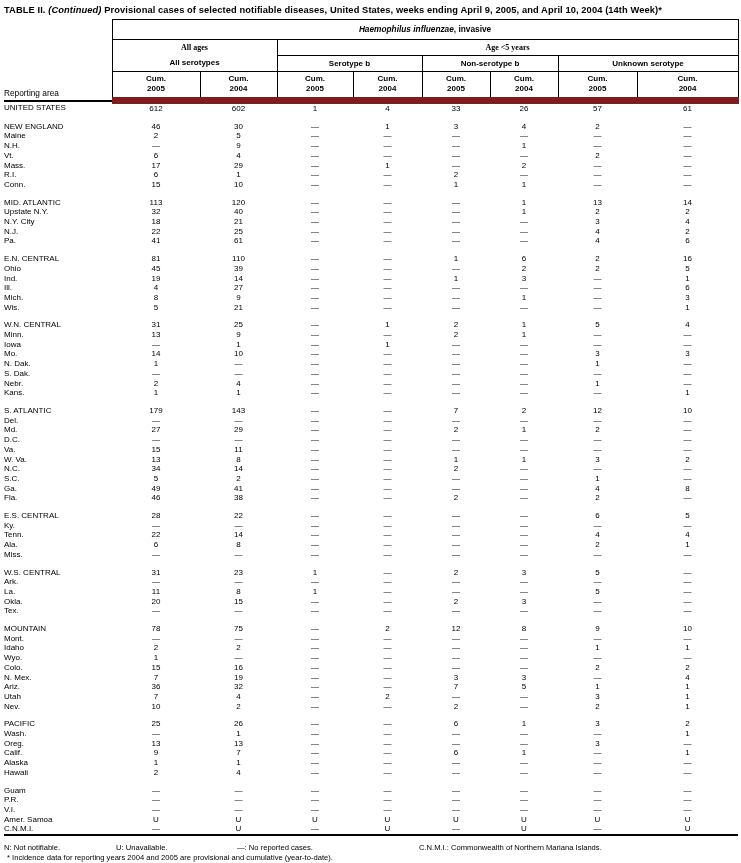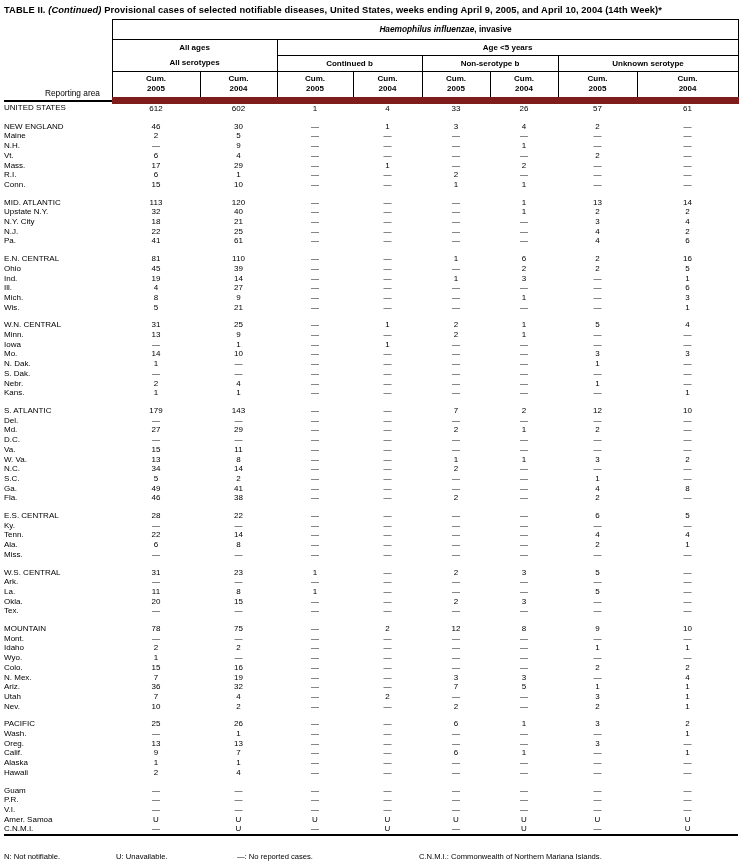--- a/index.html
+++ b/index.html
@@ -25,32 +25,32 @@
   th.area-head {
     text-align:left; vertical-align:bottom; font-weight:normal;
     border-bottom:2px solid #000; padding-bottom:1px;
   }
   .bt { border-top:1.5px solid #000; }
   .bl { border-left:1px solid #000; }
   .br { border-right:1px solid #000; }
   .bb { border-bottom:1px solid #000; }
   .heavy { border-bottom:7px solid #7f1d1d; }
 
-  tr.h-disease th { height:19px; font-size:8.3px;padding-left:41px; }
-  tr.h-groups1 th { height:15px; }
+  tr.h-disease th { height:19px; font-size:8.3px; }
+  tr.h-groups1 th { height:15px;font-family:Liberation Serif, serif; }
   tr.h-groups2 th { height:15px; }
   tr.h-cum th { height:23px; padding-bottom:2px; }
   tr.h-cum .l { display:block; line-height:9.5px; }
 
   tbody td { height:9.7px; }
   tbody td.area { text-align:left; white-space:nowrap; }
   tbody td.val  { text-align:center; }
   tr.gap td { height:8px; }
 
-  .footnotes { margin-top:16px; font-size:7.6px; line-height:9.5px; width:735px; }
+  .footnotes { margin-top:7px; font-size:7.6px; line-height:9.5px; width:735px; }
   .fn-row span { display:inline-block; vertical-align:top; }
   .fn-1 { width:112px; }
   .fn-2 { width:121px; }
   .fn-3 { width:182px; }
   .fn-note { padding-left:3px; }
   i.latin { font-style:italic; }
 </style>
 </head>
 <body>
 
@@ -74,21 +74,21 @@
       <tr class="h-disease">
         <th class="area-head" rowspan="4">Reporting area</th>
         <th colspan="8" class="bt bl br bb"><i class="latin">Haemophilus influenzae</i><span>, invasive</span></th>
       </tr>
       <tr class="h-groups1">
         <th colspan="2" class="bl">All ages</th>
         <th colspan="6" class="bl br bb">Age &lt;5 years</th>
       </tr>
       <tr class="h-groups2">
         <th colspan="2" class="bl bb">All serotypes</th>
-        <th colspan="2" class="bl bb">Continued b</th>
+        <th colspan="2" class="bl bb">Serotype b</th>
         <th colspan="2" class="bl bb">Non-serotype b</th>
         <th colspan="2" class="bl br bb">Unknown serotype</th>
       </tr>
       <tr class="h-cum">
         <th class="bl heavy">
             <span class="l">Cum.</span>
             <span class="l">2005</span>
           </th>
         <th class="bl heavy">
             <span class="l">Cum.</span>
@@ -886,15 +886,16 @@
           <td class="val">—</td>
           <td class="val">U</td>
           <td class="val">—</td>
           <td class="val">U</td>
         </tr>
       </tbody>
   </table>
 
   <div class="footnotes">
     <div class="fn-row"><span class="fn-1">N: Not notifiable.</span><span class="fn-2">U: Unavailable.</span><span class="fn-3">—: No reported cases.</span><span class="fn-4">C.N.M.I.: Commonwealth of Northern Mariana Islands.</span></div>
+    <div class="fn-note">* Incidence data for reporting years 2004 and 2005 are provisional and cumulative (year-to-date).</div>
   </div>
 
 </div>
 
 </body></html>

